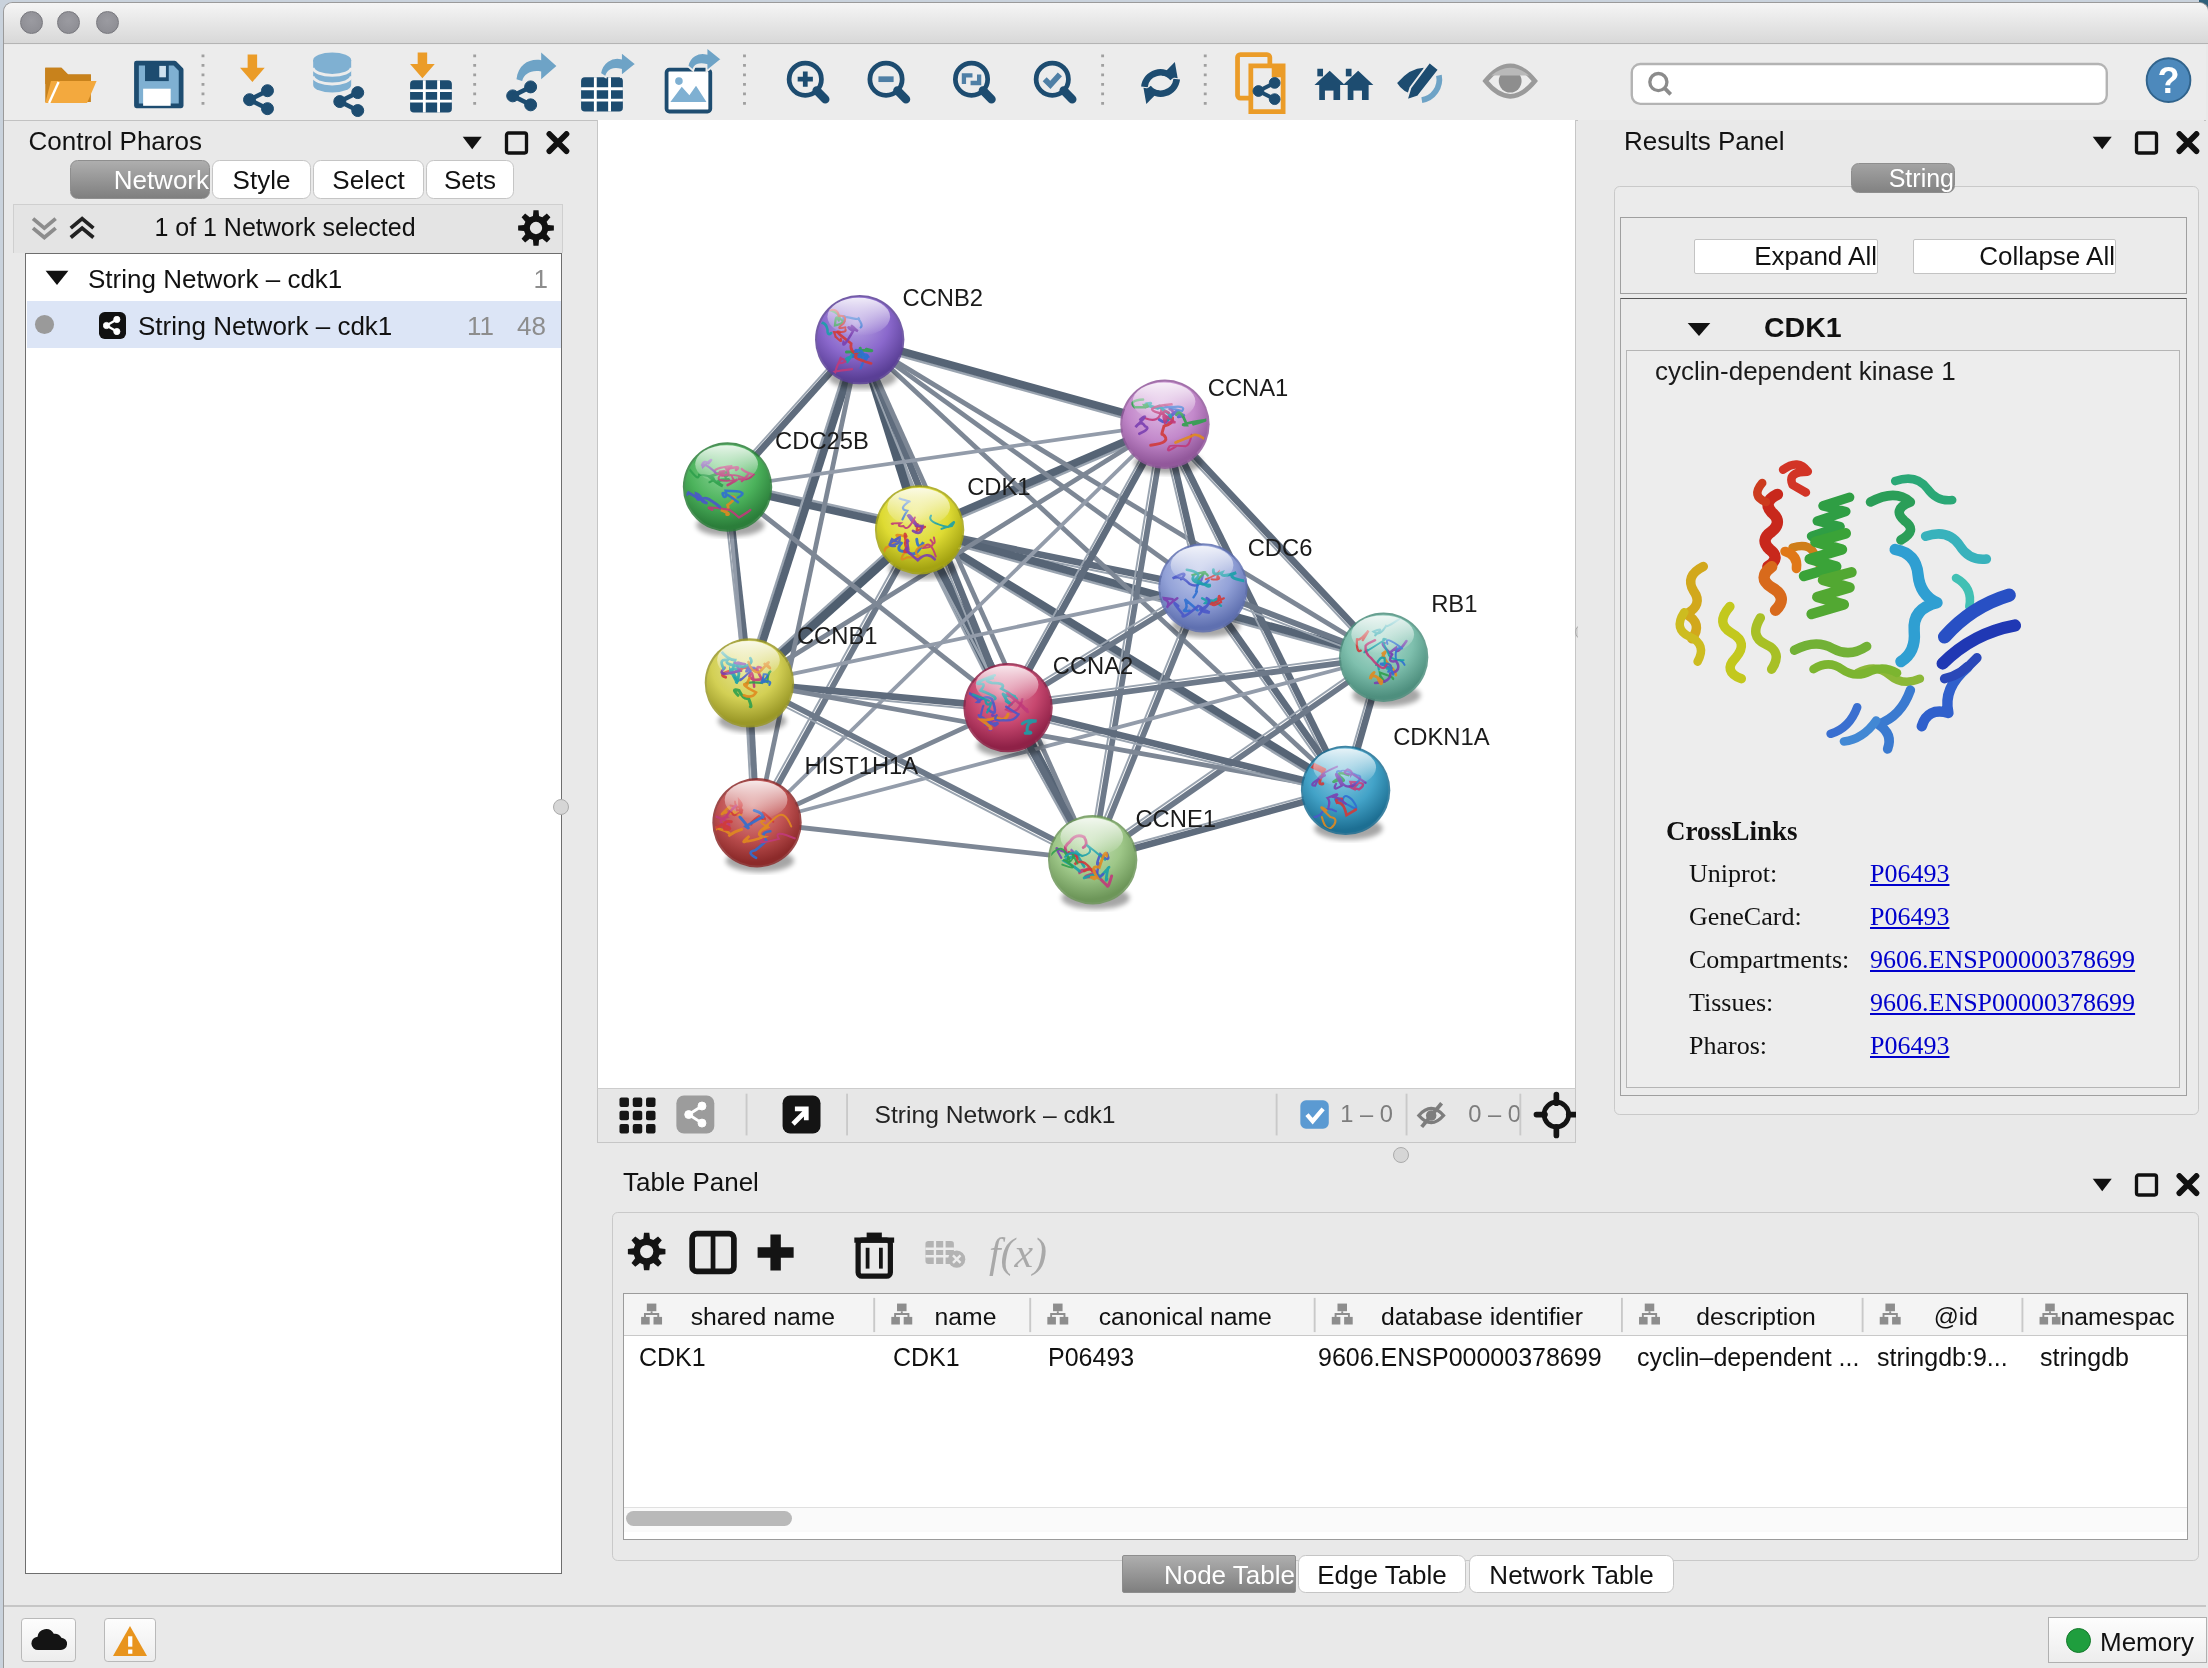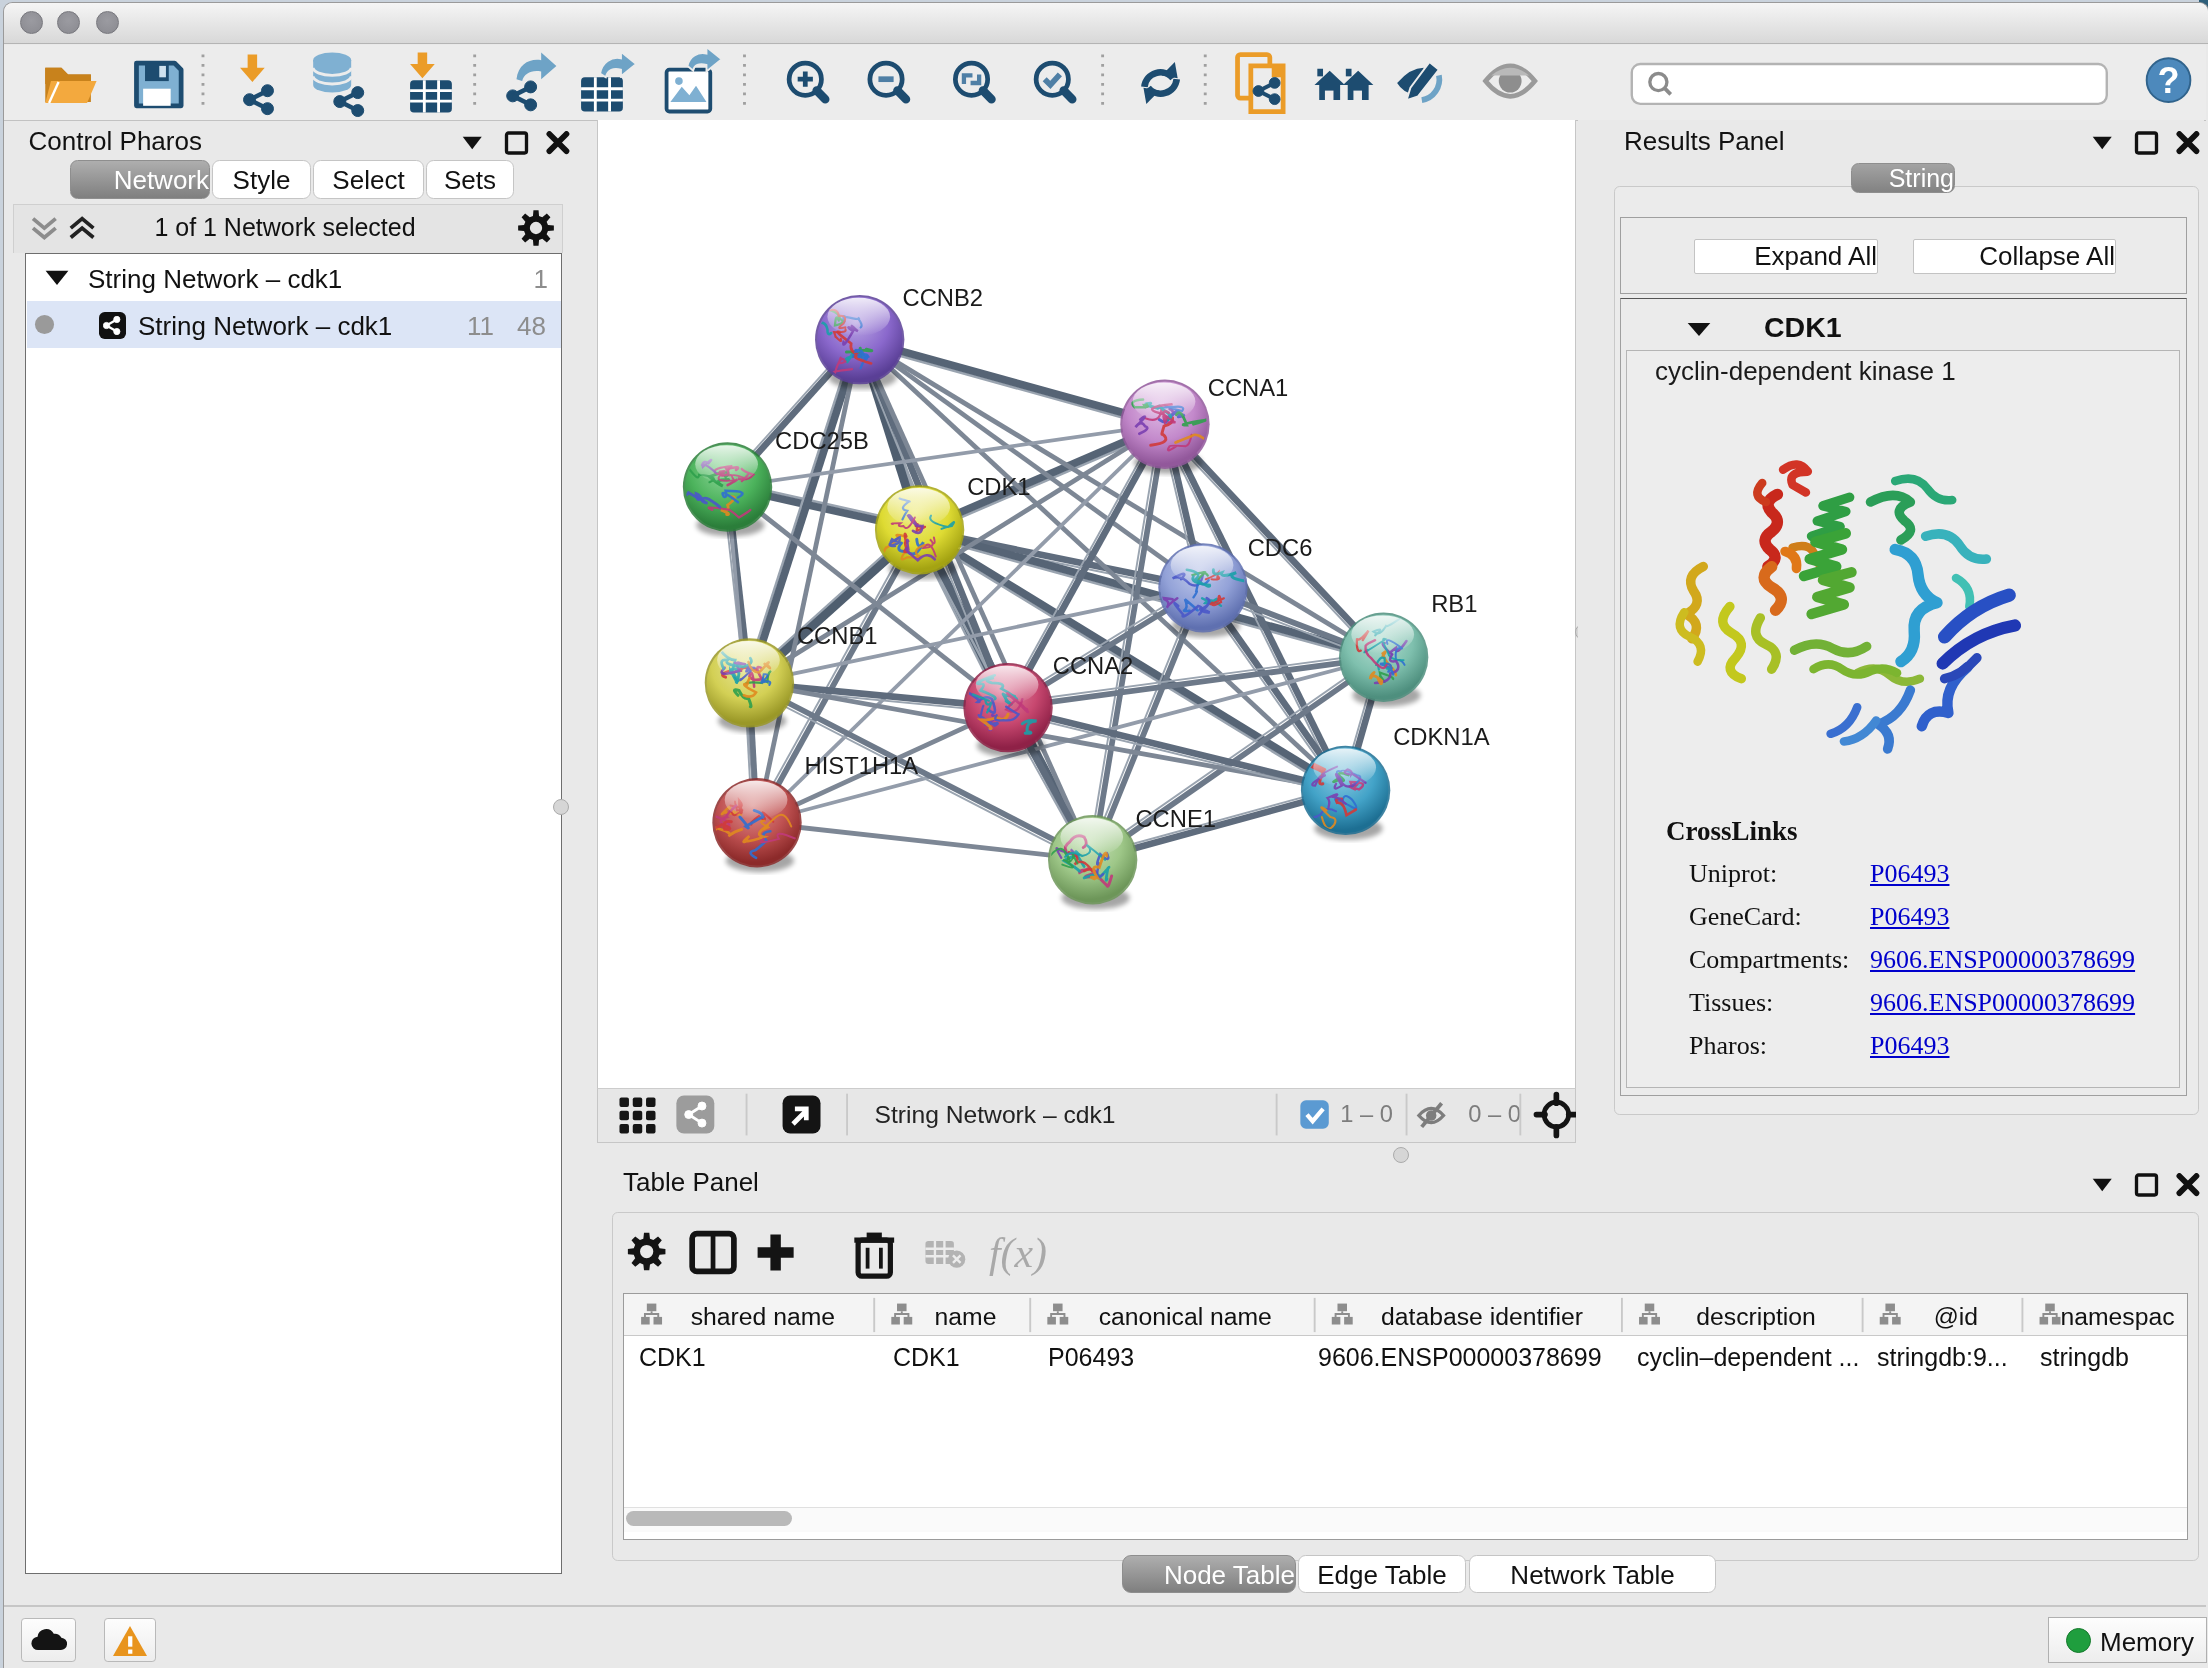--- a/index.html
+++ b/index.html
@@ -791,23 +791,23 @@
 </svg>
 <div class="abs" style="left:639px;top:1343px;font-size:25px;color:#111;">CDK1</div>
 <div class="abs" style="left:893px;top:1343px;font-size:25px;color:#111;">CDK1</div>
 <div class="abs" style="left:1048px;top:1343px;font-size:25px;color:#111;">P06493</div>
 <div class="abs" style="left:1318px;top:1343px;font-size:25px;color:#111;">9606.ENSP00000378699</div>
 <div class="abs" style="left:1637px;top:1343px;font-size:25px;color:#111;">cyclin–dependent ...</div>
 <div class="abs" style="left:1877px;top:1343px;font-size:25px;color:#111;">stringdb:9...</div>
 <div class="abs" style="left:2040px;top:1343px;font-size:25px;color:#111;">stringdb</div>
 <div class="abs" style="left:624px;top:1507px;width:1563px;height:25px;background:#fafafa;border-top:1px solid #e0e0e0;"></div>
 <div class="abs" style="left:626px;top:1511px;width:166px;height:15px;background:#b9b9b9;border-radius:7.6px;"></div>
-<div class="tab tabsel" style="left:1122px;top:1555px;width:174px;line-height:38px;height:38px;border-radius:9px;">Node Table</div>
+<div class="tab tabsel" style="left:1122px;top:1555px;width:174px;line-height:38px;height:38px;border-radius:2px;">Node Table</div>
 <div class="tab" style="left:1298px;top:1555px;width:168px;line-height:38px;height:38px;">Edge Table</div>
-<div class="tab" style="left:1469px;top:1555px;width:247px;line-height:38px;height:38px;">Network Table</div>
+<div class="tab" style="left:1469px;top:1555px;width:205px;line-height:38px;height:38px;">Network Table</div>
 
 <div class="abs" style="left:3.8px;top:1605px;width:2202px;height:1.9px;background:#c6c6c6;"></div>
 <div class="abs" style="left:21px;top:1618px;width:55px;height:44px;background:linear-gradient(#fdfdfd,#ededed);border:1.4px solid #b9b9b9;border-radius:3.8px;"></div>
 <svg class="abs" style="left:28.5px;top:1627px;" width="40" height="27" viewBox="0 0 42 28">
  <path d="M10 24 a7 7 0 0 1 -1 -14 a9 9 0 0 1 17 -3 a8 8 0 0 1 8 4 a6.5 6.5 0 0 1 -1 13 z" fill="#141414"></path>
 </svg>
 <div class="abs" style="left:104px;top:1618px;width:52px;height:44px;background:linear-gradient(#fdfdfd,#ededed);border:1.4px solid #b9b9b9;border-radius:3.8px;"></div>
 <svg class="abs" style="left:111px;top:1624px;" width="38" height="34" viewBox="0 0 40 36">
  <path d="M20 2 L38 34 H2 Z" fill="#e8941d"></path>
  <rect x="18" y="13" width="4.5" height="11" fill="#fff"></rect>

